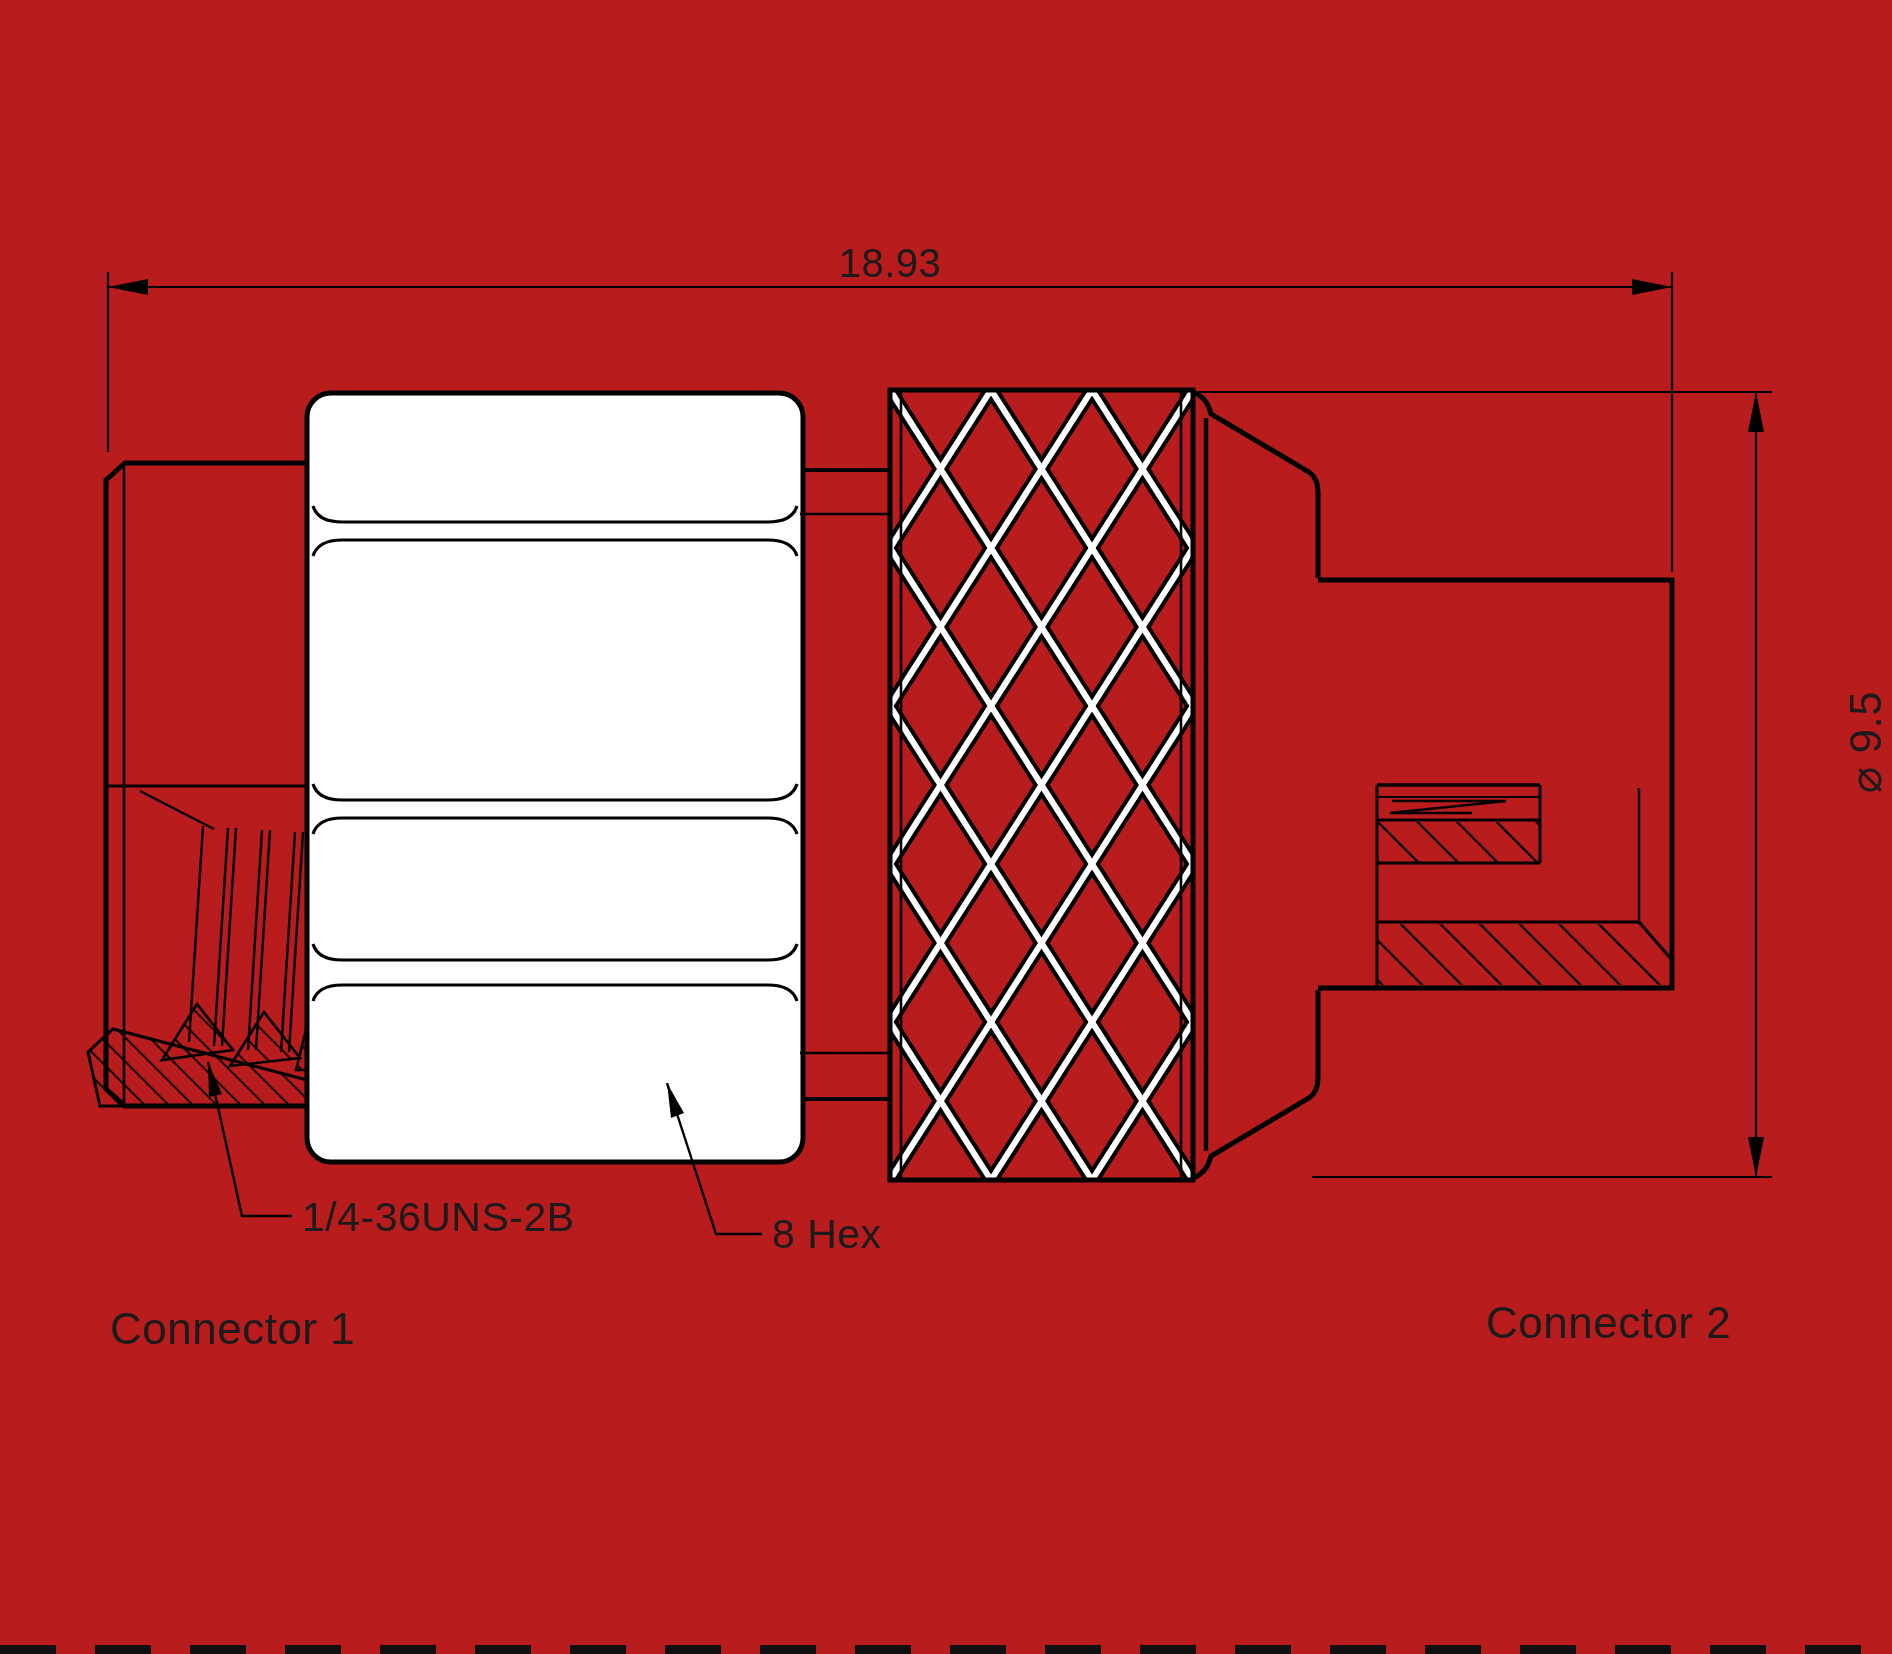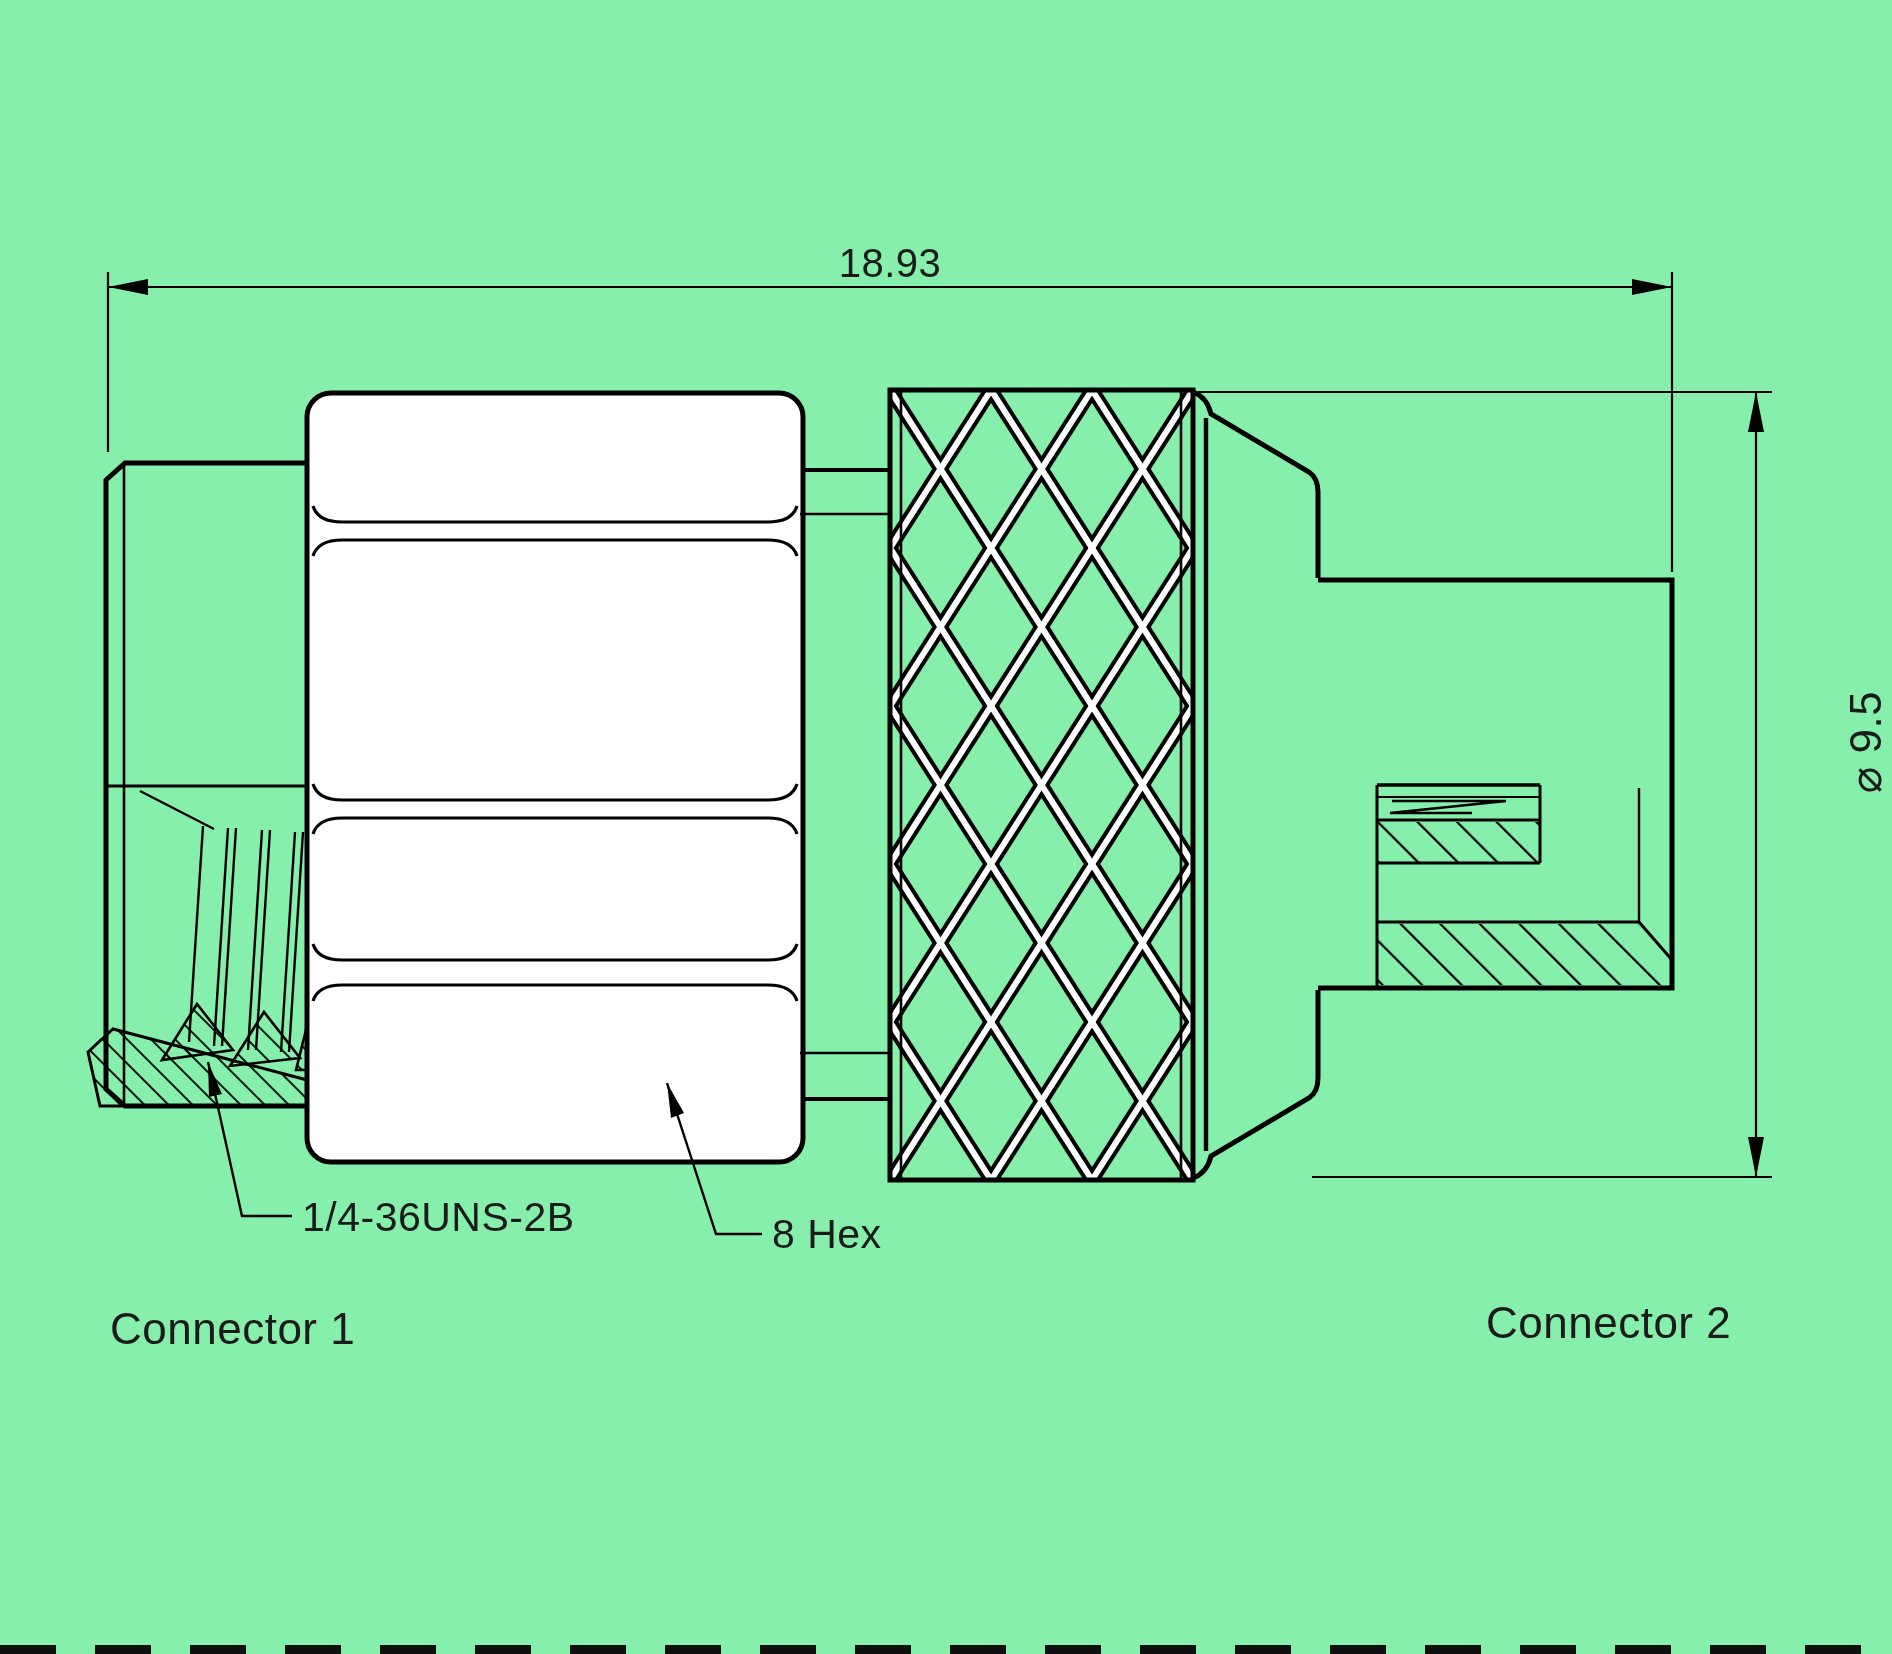--- a/index.html
+++ b/index.html
@@ -1,16 +1,16 @@
 <!DOCTYPE html>
 <html><head>
 <meta charset="utf-8">
 <style>
   html,body{margin:0;padding:0;background:#fff;}
-  .page{position:relative;width:1892px;height:1654px;background:#86efac;overflow:hidden;
+  .page{position:relative;width:1892px;height:1654px;background:#b91c1c;overflow:hidden;
         font-family:"Liberation Sans",sans-serif;}
   .page svg{position:absolute;left:0;top:0;}
   svg text{fill:#1b1b1b;font-family:"Liberation Sans",sans-serif;font-weight:400;}
   .dim-text{font-size:40px;letter-spacing:.5px;}
   .rot-text{font-size:44px;letter-spacing:.5px;}
   .label-text{font-size:41px;letter-spacing:.5px;}
   .conn-text{font-size:44px;letter-spacing:.5px;}
   .bottom-dashes{position:absolute;left:0;bottom:0;width:100%;height:9px;
     background:repeating-linear-gradient(90deg,#101010 0 56px,transparent 56px 95px);}
 </style>

